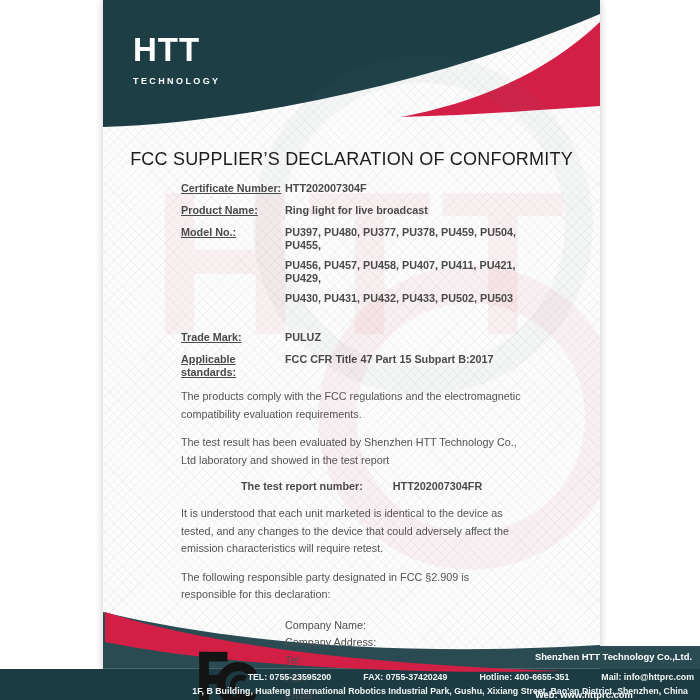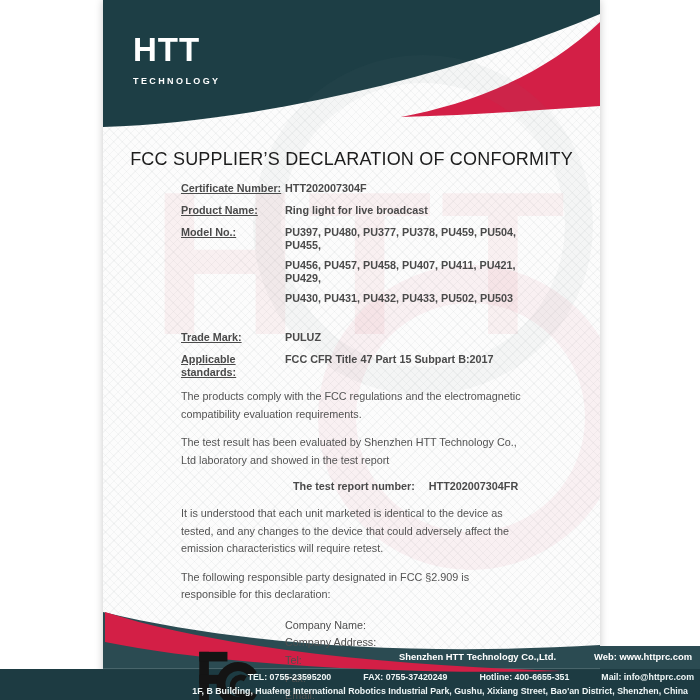--- a/index.html
+++ b/index.html
@@ -32,30 +32,30 @@
     font-size:18px;font-weight:normal;color:#1c1c1c;letter-spacing:0.2px;}
   
   .content{position:absolute;left:78px;top:182px;width:346px;z-index:3;
     font-size:10.8px;color:#4e4e4e;}
   .frow{display:flex;margin-bottom:9px;font-weight:bold;color:#4a4a4a;line-height:13px;}
   .flabel{flex:0 0 104px;text-decoration:underline;}
   .fvalue{flex:1;}
   .mline{margin-bottom:7px;}
   .mline:last-child{margin-bottom:17px;}
   .para{margin:3px 0 11px 0;line-height:17.5px;color:#535353;}
-  .report-line{display:flex;gap:14px;margin:1px 0 12px 112px;font-weight:bold;color:#4a4a4a;line-height:13px;text-align:right;}
+  .report-line{display:flex;gap:30px;margin:1px 0 12px 60px;font-weight:bold;color:#4a4a4a;line-height:13px;text-align:right;}
   .resp{display:flex;margin-top:13px;}
   .fcc-wrap{width:64px;height:78px;margin:24px 0 0 17px;flex:0 0 64px;}
   .resp-fields{margin-left:23px;line-height:17.7px;color:#4e4e4e;}
   
   .strip-ru{position:absolute;left:600px;right:0;top:646px;height:23px;background:#2b4b52;z-index:4;}
   .strip-rl{position:absolute;left:600px;right:0;top:669px;bottom:0;background:#1d3b42;z-index:4;}
   .strip-ll{position:absolute;left:0;width:103px;top:669px;bottom:0;background:#1d3b42;z-index:4;}
-  .ft1{position:absolute;top:651px;right:8px;display:flex;gap:38px;z-index:5;
-    color:#ffffff;font-weight:bold;font-size:9.4px;line-height:12px;}
+  .ft1{position:absolute;top:651px;right:8px;display:flex;gap:26px;z-index:5;
+    color:#ffffff;font-weight:bold;font-size:9.4px;line-height:12px;flex-direction:column;}
   .ft2{position:absolute;top:672px;right:6px;display:flex;gap:32px;justify-content:flex-end;z-index:5;
     color:#eef5f5;font-weight:bold;font-size:8.8px;line-height:11px;}
   .ft3{position:absolute;top:686px;right:12px;z-index:5;
     color:#eef5f5;font-weight:bold;font-size:8.8px;line-height:11px;}
 </style>
 </head>
 <body>
 
 <div class="canvas">
 

